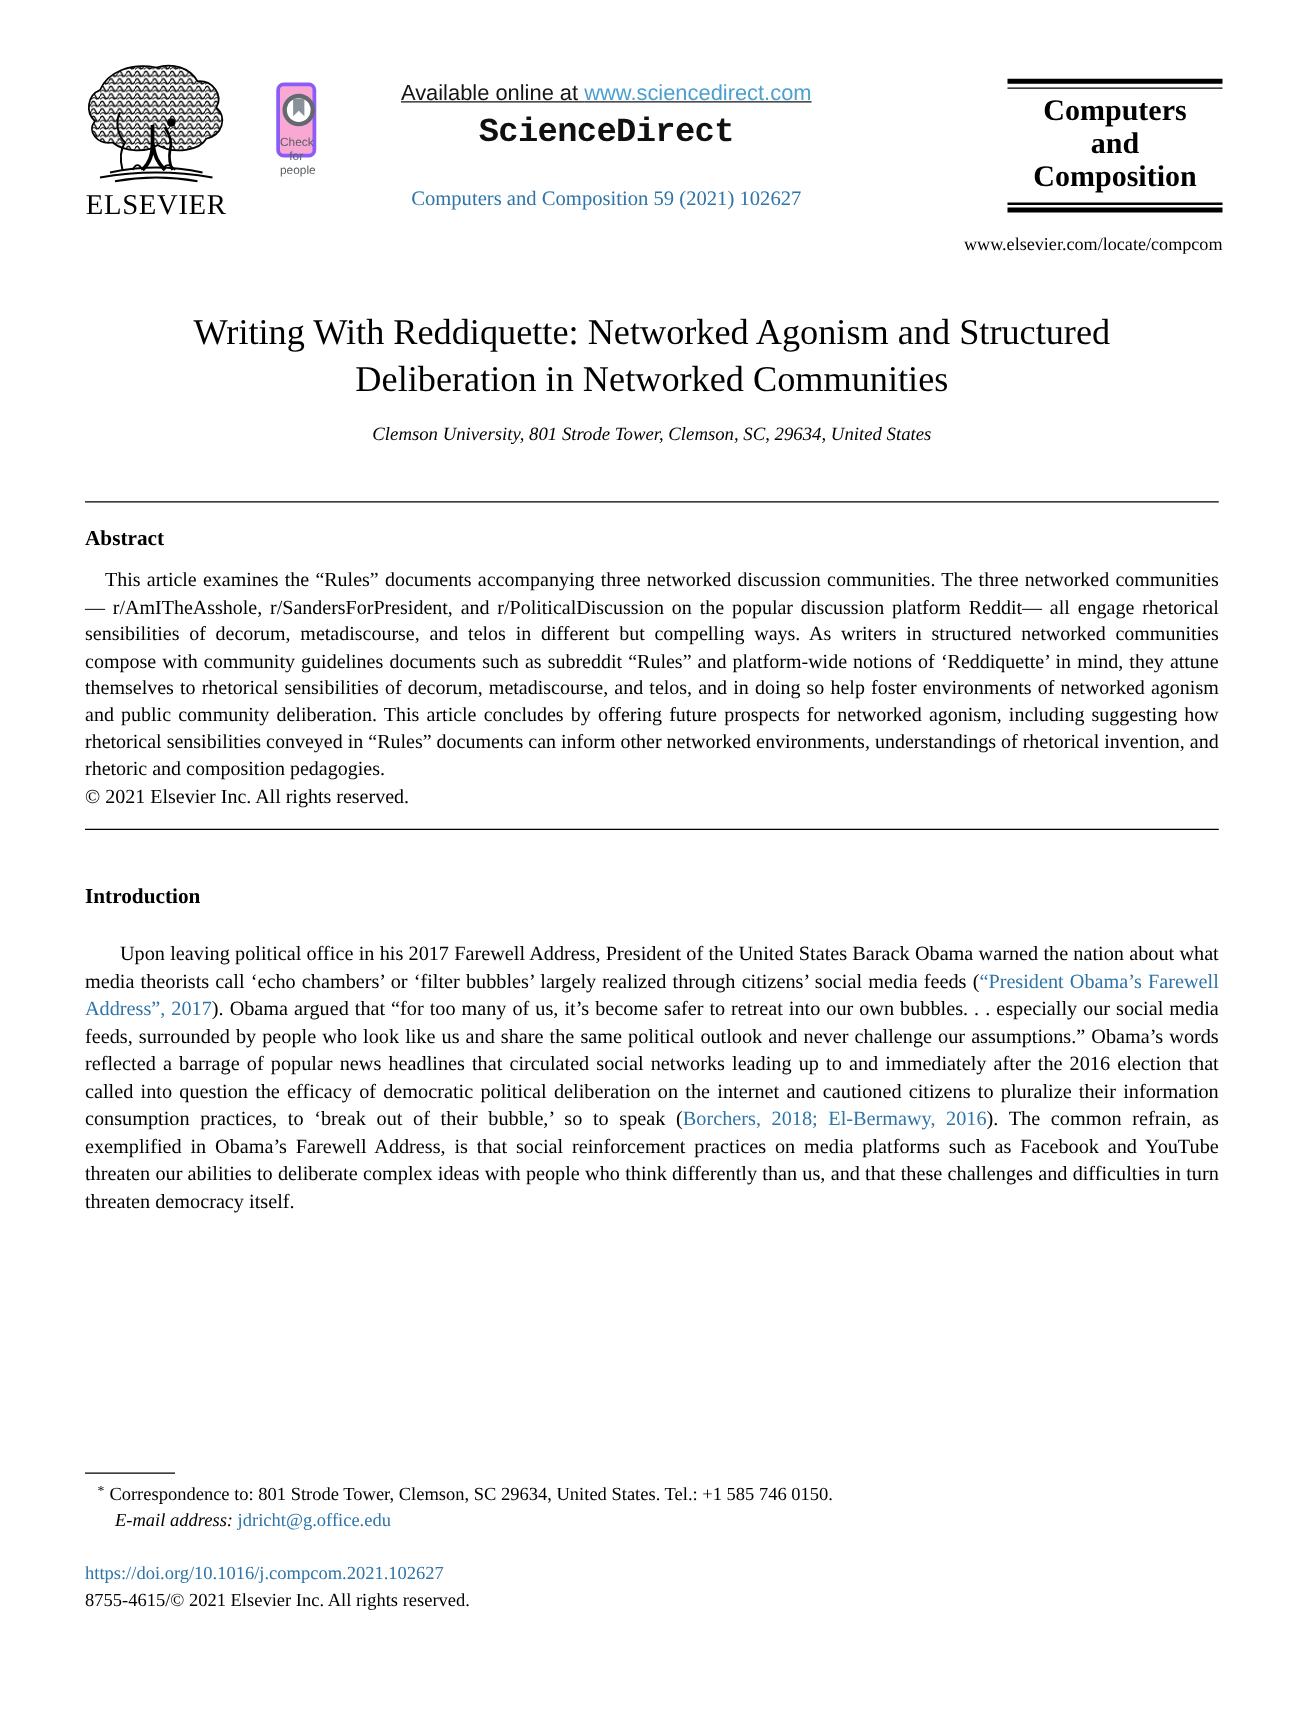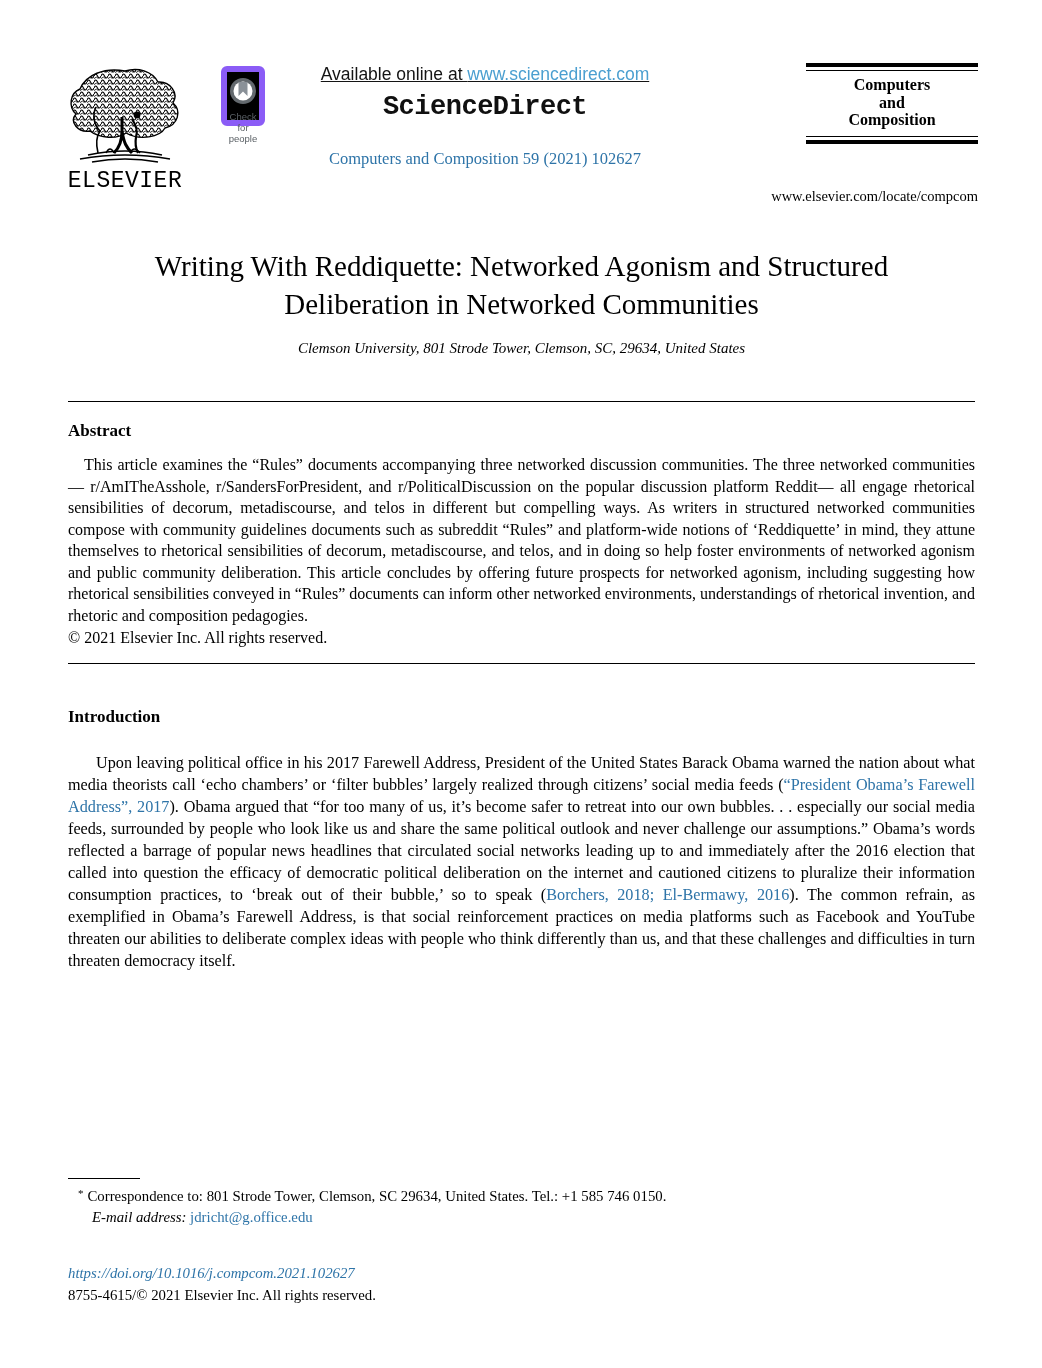--- a/index.html
+++ b/index.html
@@ -5,44 +5,44 @@
   :root { --link-blue:#2e74a8; --sciencedirect-blue:#4b9fd0; }
   * { box-sizing: border-box; }
   html,body { margin:0; padding:0; background:#888; }
   .page {
     position:relative; width:1042px; height:1368px; margin:0 auto;
     background:#ffffff; color:#000;
     font-family:"Liberation Serif", serif; overflow:hidden;
   }
 
   
-  .logo-col { position:absolute; left:64px; top:67px; width:122px; text-align:center;font-family:Liberation Mono, monospace; }
+  .logo-col { position:absolute; left:64px; top:50px; width:122px; text-align:center; }
   .tree-svg { display:block; width:118px; height:100px; margin:0 auto; }
   .elsevier-label { font-size:23px; letter-spacing:0.5px; margin-top:1px; }
 
   .check-badge {
-    position:absolute; left:221px; top:66px; width:44px; height:60px;
-    background:#000000; border:6px solid #8b5cf6; border-radius:6px;
+    position:absolute; left:221px; top:66px; width:32px; height:60px;
+    background:#f9a8d4; border:3px solid #8b5cf6; border-radius:6px;
     text-align:center; padding-top:4px;
     font-family:"Liberation Sans", sans-serif;
   }
   .check-badge .badge-text { font-size:9.5px; line-height:1.18; color:#5a6065; margin-top:1px; }
 
   .center-col { position:absolute; left:283px; top:64px; width:404px; text-align:center; }
   .avail { font-family:"Liberation Sans", sans-serif; font-size:17.5px; color:#141414;text-decoration:underline; }
   .sd-url { color:var(--sciencedirect-blue); }
   .sd-wordmark { font-family:Liberation Mono, monospace; font-weight:700; font-size:27px; letter-spacing:-0.5px; color:#101010; margin-top:7px; }
   .citation { font-size:16.5px; color:var(--link-blue); margin-top:27px; }
 
   .nameplate { position:absolute; left:806px; top:63px; width:172px; text-align:center; }
   .np-rule-thick { height:4px; background:#000; }
   .np-rule-thin  { height:1.5px; background:#000; margin-top:2.5px; }
   .np-rule-thin-b{ height:1.5px; background:#000; }
   .np-rule-thick-b{ height:4px; background:#000; margin-top:2.5px; }
-  .np-title { font-weight:700; font-size:16px; line-height:1.1; padding:5px 0 7px; }
+  .np-title { font-weight:700; font-size:24px; line-height:1.1; padding:5px 0 7px; }
   .np-url { position:absolute; left:0; top:188px; width:978px; text-align:right; font-size:14.5px; }
 
   
   .content { position:absolute; left:68px; top:248px; width:907px; }
   .title { width:845px; margin:0 auto; text-align:center; font-size:29px; line-height:1.3; font-weight:400; }
   .author-line { margin-top:54px; text-align:center; font-size:21px; }
   .author-mark { color:var(--link-blue); font-size:15px; vertical-align:7px; margin-left:2px; }
   .affiliation { margin-top:17px; text-align:center; font-style:italic; font-size:15px; }
 
   .rule { height:0; border:none; border-top:1.5px solid #000; margin:0; }
@@ -58,21 +58,21 @@
   .link { color:var(--link-blue); }
 
   
   .footnote { position:absolute; left:68px; top:1178px; width:907px; font-size:14.8px; }
   .fn-rule { width:72px; border:none; border-top:1.5px solid #000; margin:0; }
   .fn-line1 { margin:8px 0 0 10px; }
   .fn-mark { color:#000; font-size:11px; vertical-align:4px; margin-right:4px; }
   .fn-line2 { margin:4px 0 0 24px; }
   .fn-email-label { font-style:italic; }
   .fn-email { color:var(--link-blue); }
-  .doi { margin-top:39px; color:var(--link-blue);font-style:italic; }
+  .doi { margin-top:25px; color:var(--link-blue); }
   .issn { margin-top:5px; }
 </style>
 </head>
 <body>
 
 <div class="page">
 
   <div class="logo-col">
     <svg class="tree-svg" viewBox="0 0 118 100">
       <defs>

